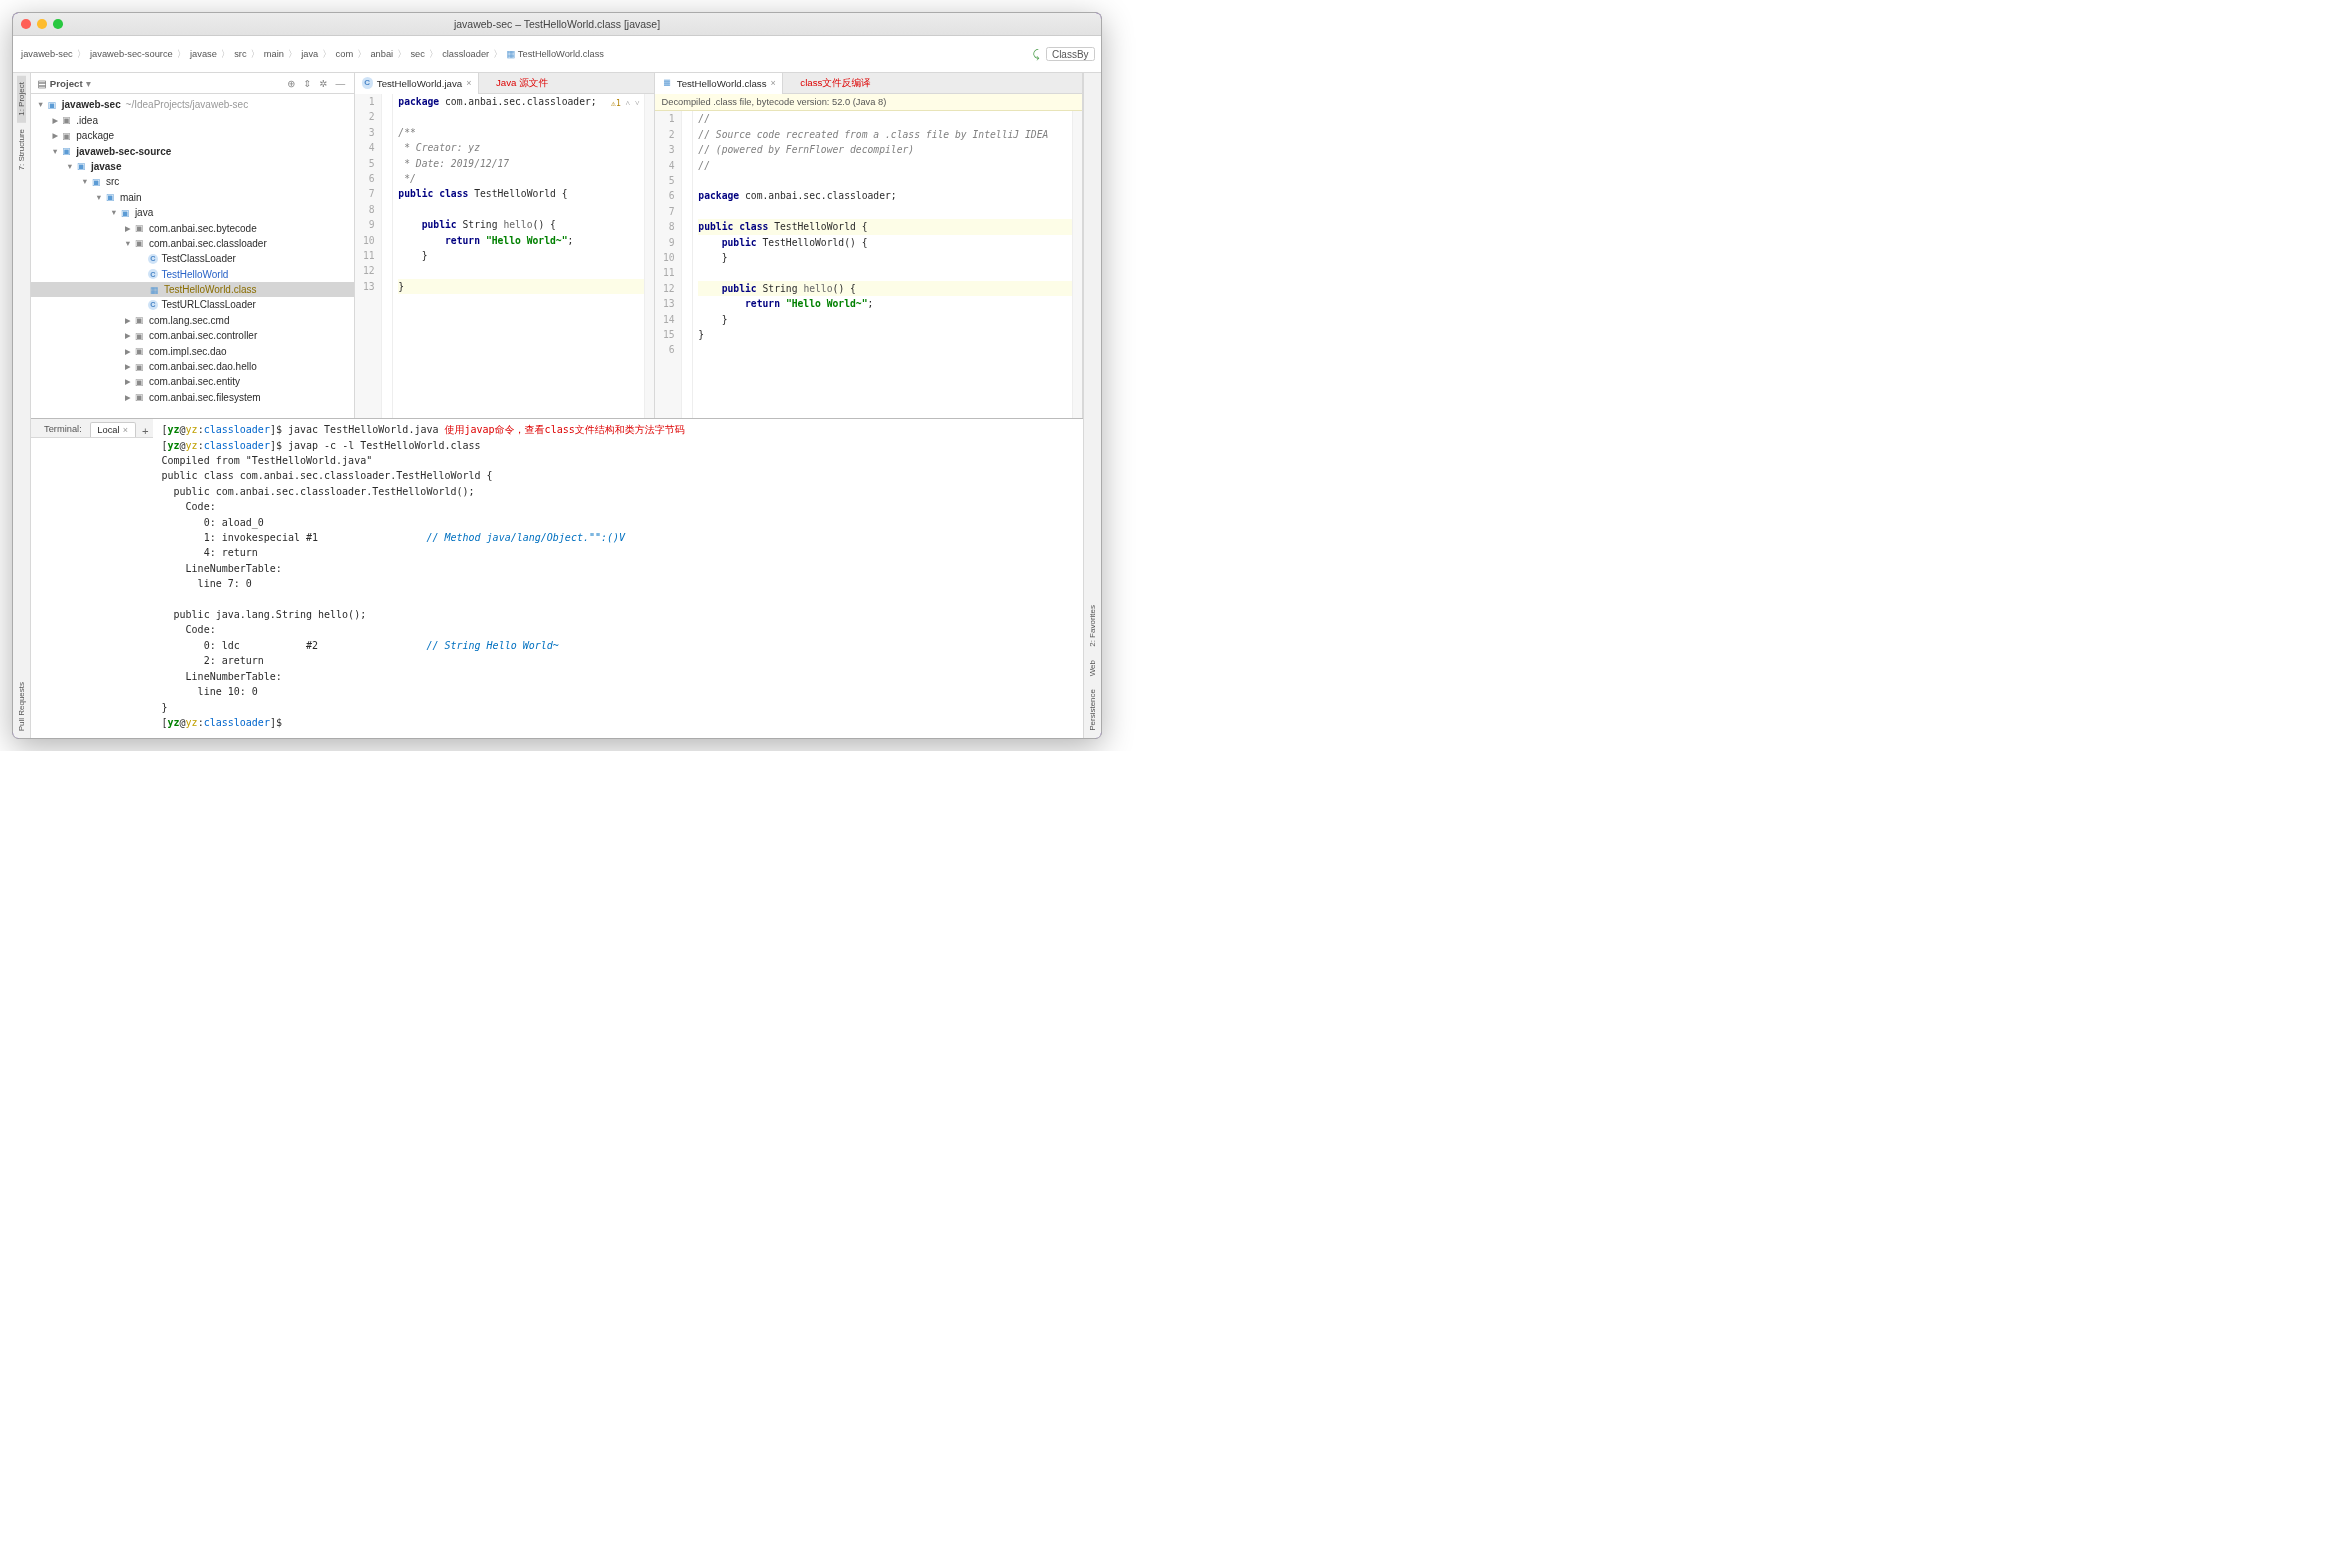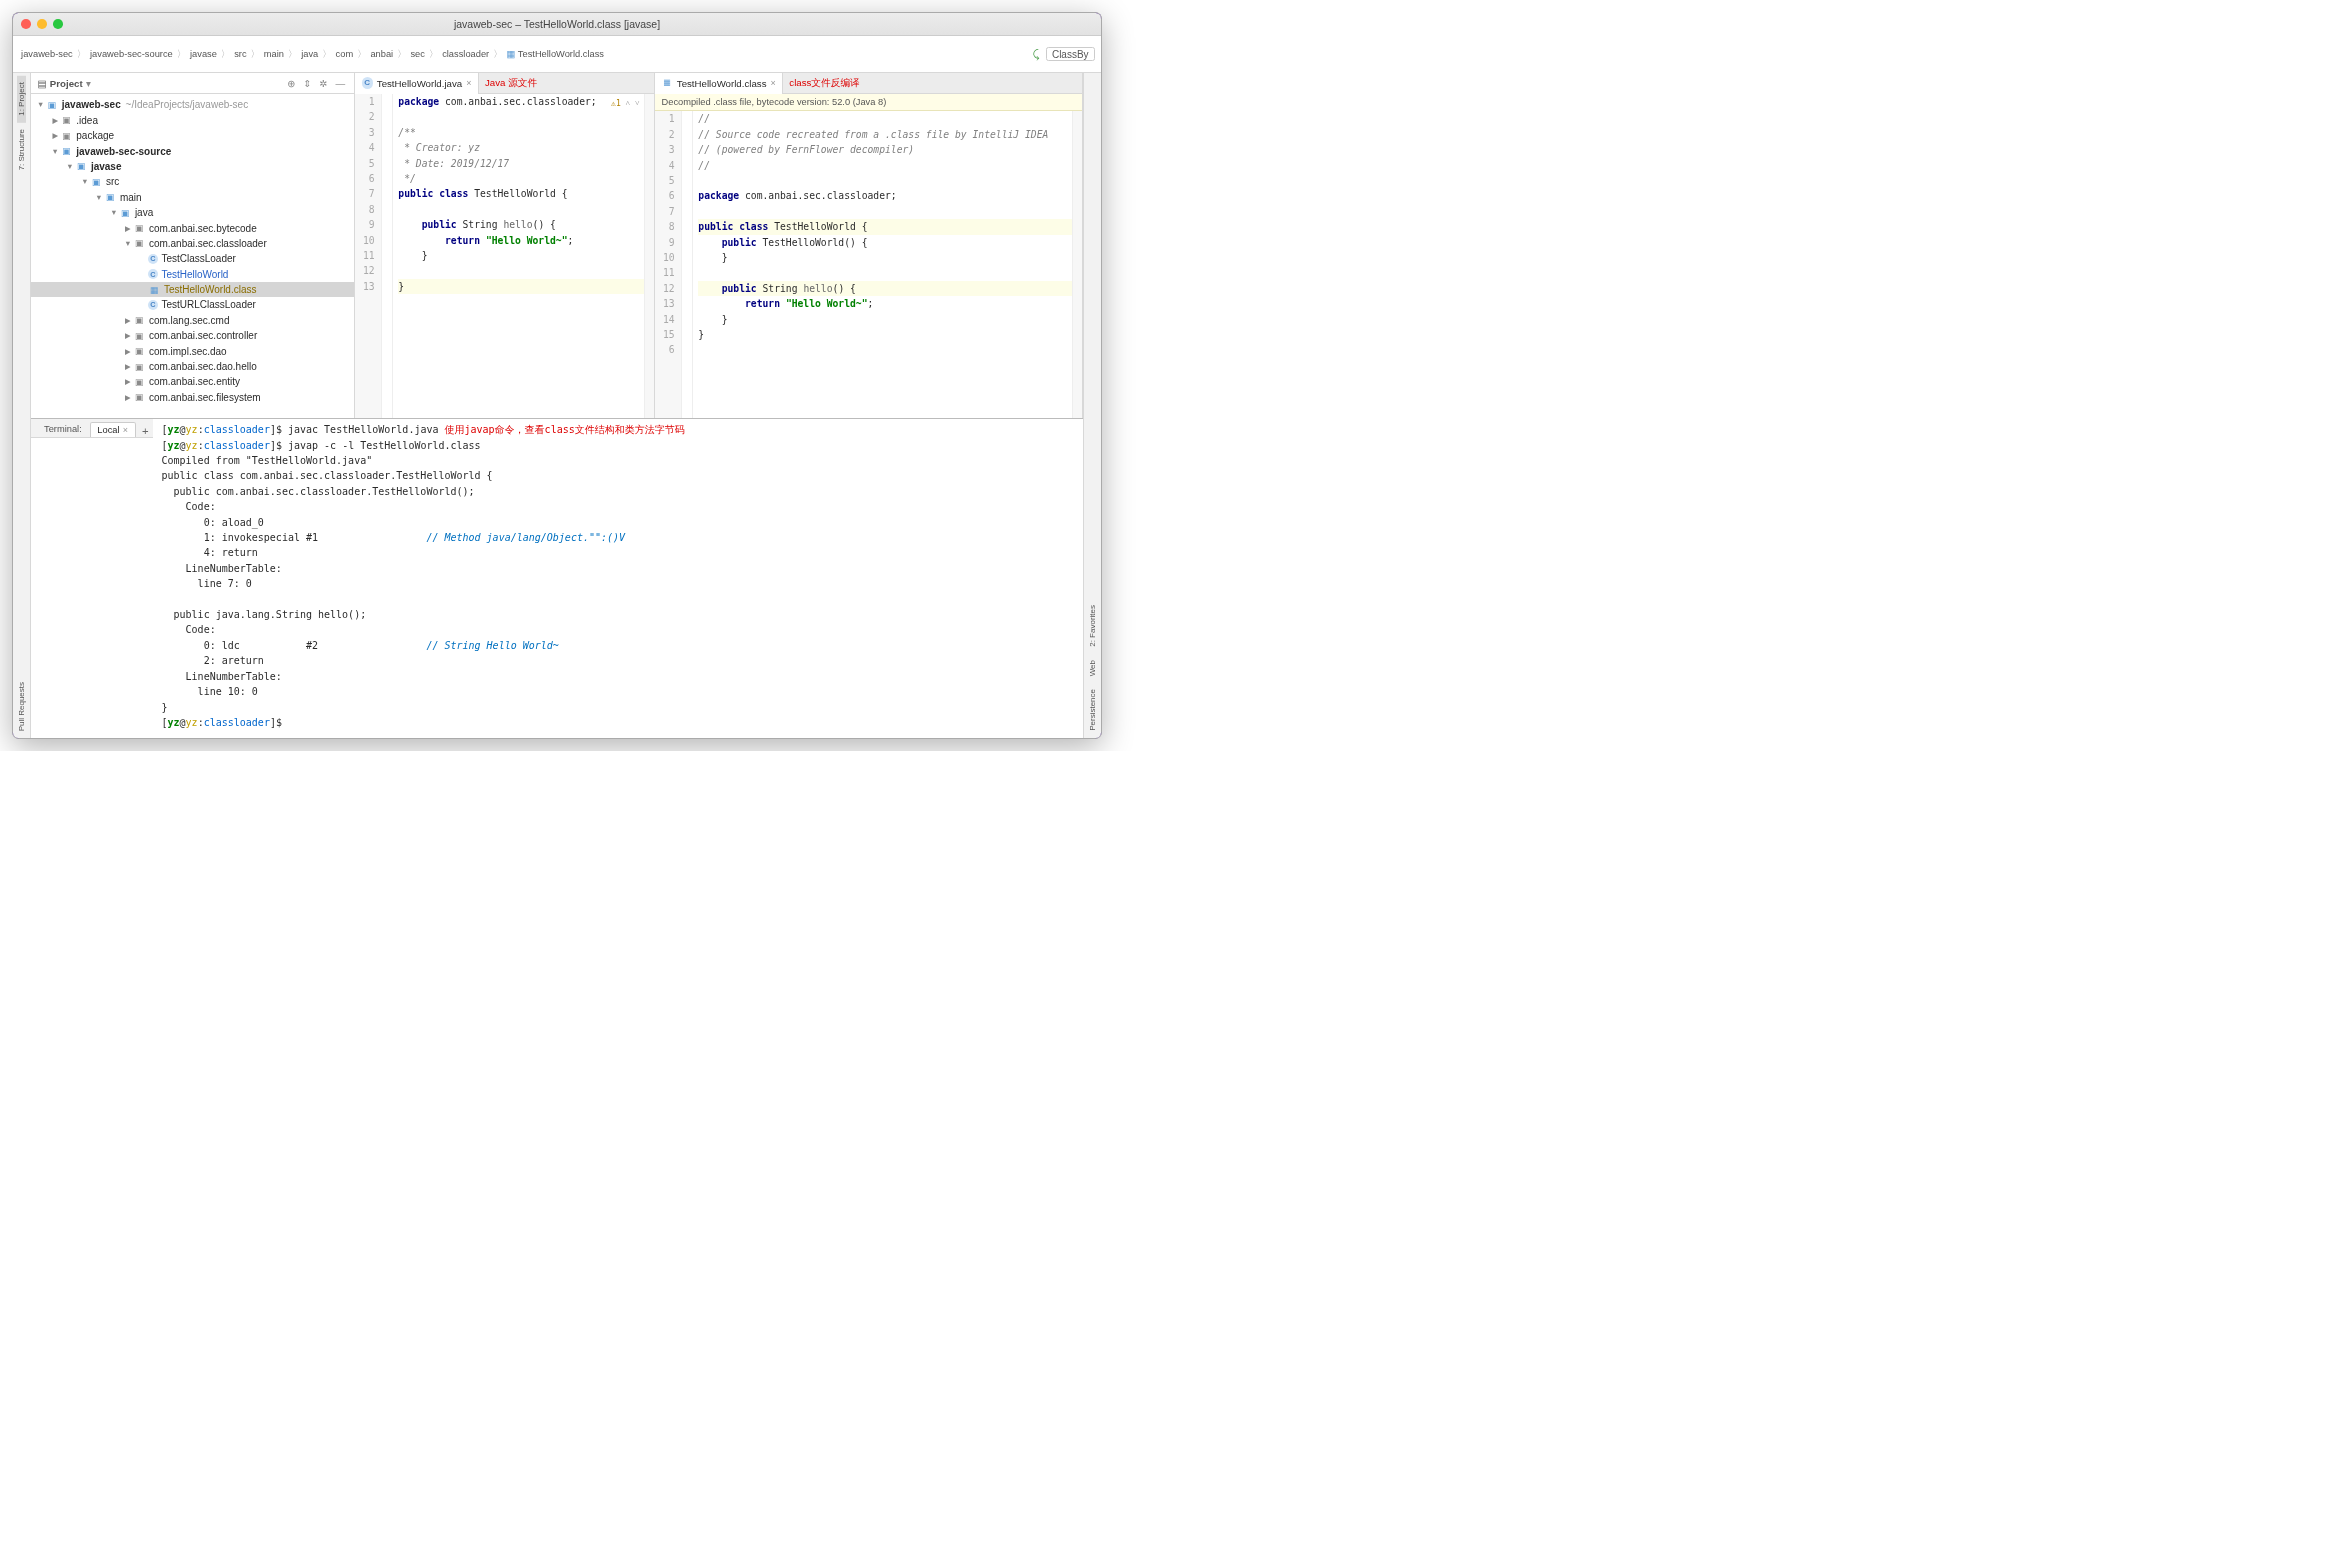--- a/index.html
+++ b/index.html
@@ -39,21 +39,21 @@
 .label.bold { font-weight: 600; }
 .label.dim { color: #999; }
 .editors { flex: 1; display: flex; min-width: 0; }
 .editor-pane { display: flex; flex-direction: column; border-right: 0.8px solid #d8d8d8; min-width: 0; }
 .editor-pane.left { width: 300px; }
 .editor-pane.right { flex: 1; }
 .tab-bar { height: 21px; display: flex; align-items: center; background: #ececec; border-bottom: 0.8px solid #d8d8d8; }
 .tab { height: 21px; display: flex; align-items: center; padding: 0 6.5px; background: #fff; border-right: 0.8px solid #d8d8d8; gap: 4px; font-size: 9.7px; }
 .tab-ico { width: 11.3px; height: 11.3px; display: inline-flex; align-items: center; justify-content: center; font-size: 8px; }
 .tab-close { color: #999; font-size: 9px; cursor: pointer; }
-.annot { color: #d00; font-size: 9.7px; margin-left: 6px; }
+.annot { color: #d00; font-size: 9.7px; margin-left: 17px; }
 .banner { background: #fffde7; border-bottom: 0.8px solid #e8e4b8; padding: 3.2px 6.5px; font-size: 9.3px; color: #555; }
 .code-area { flex: 1; display: flex; overflow: hidden; font-family: Menlo, Consolas, monospace; font-size: 9.7px; line-height: 15.4px; background: #fff; }
 .gutter-col { background: #f7f7f7; color: #aaa; text-align: right; padding: 0 6.5px 0 8px; border-right: 0.8px solid #eee; user-select: none; }
 .fold-col { width: 11.3px; background: #fff; border-right: 0.8px solid #eee; }
 .code-col { flex: 1; padding-left: 4.9px; white-space: pre; overflow: hidden; }
 .kw { color: #000080; font-weight: bold; }
 .str { color: #008000; font-weight: bold; }
 .cmt { color: #808080; font-style: italic; }
 .hl-line { background: #fdfde7; display: block; width: 100%; }
 .status-strip { width: 9.7px; background: #f7f7f7; border-left: 0.8px solid #eee; position: relative; }

